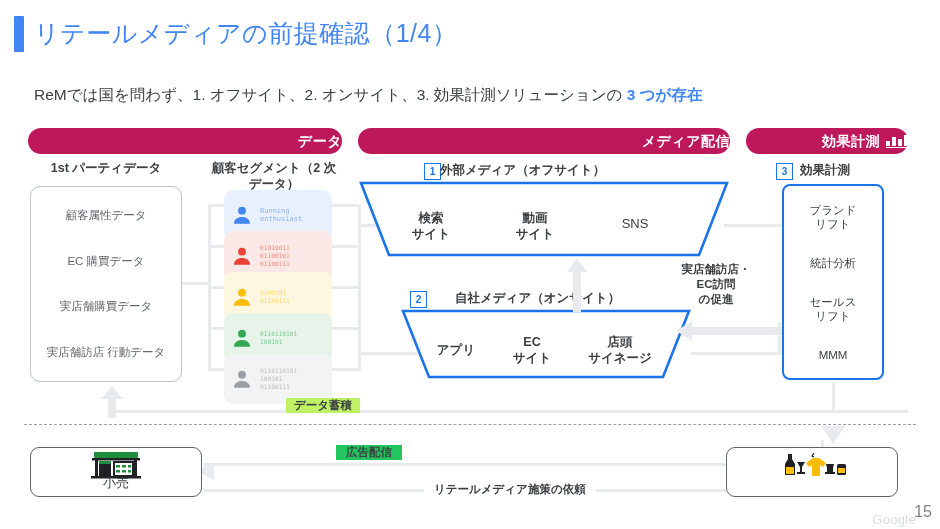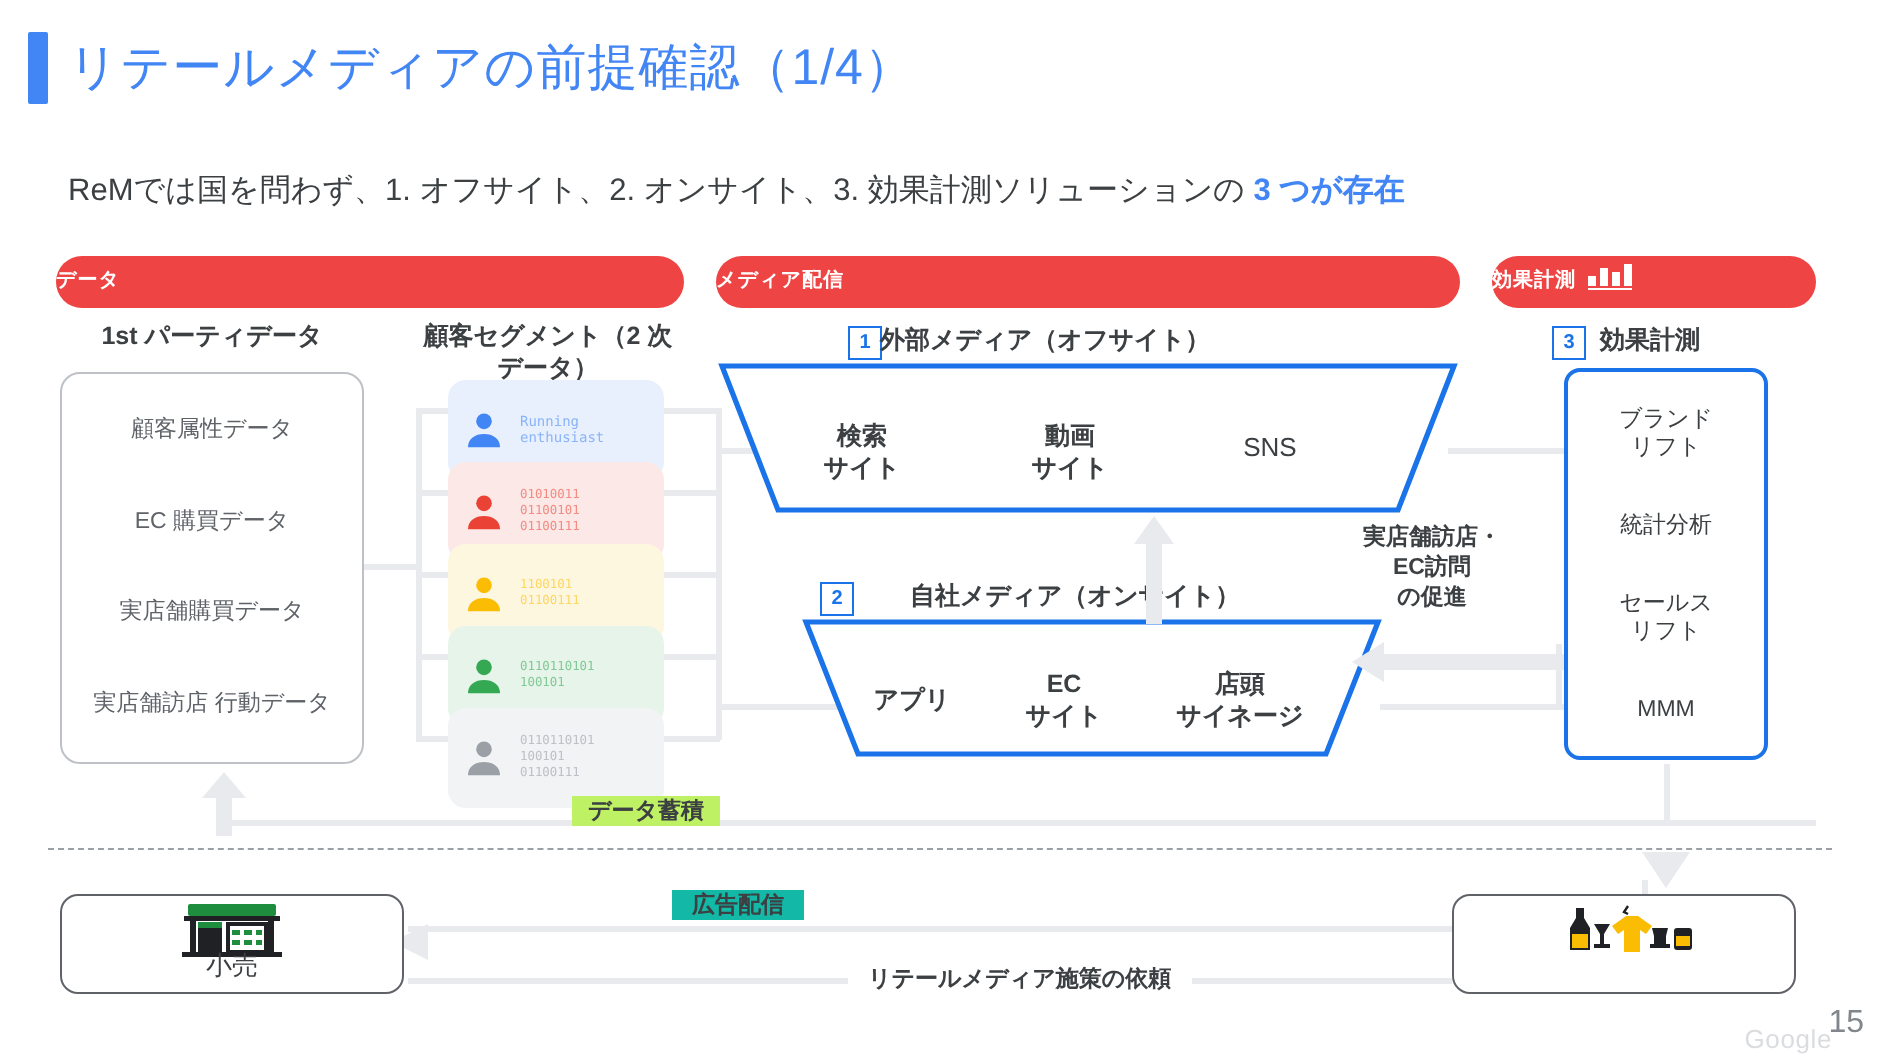--- a/index.html
+++ b/index.html
@@ -40,27 +40,27 @@
     white-space: nowrap;
   }
   #subtitle .hl {
     color: #4285f4;
     font-weight: bold;
   }
 
   
   .section-pill {
     position: absolute;
-    background: #ef4444;
+    background: #be185d;
     color: #ffffff;
     border-radius: 16px;
     height: 26px;
     line-height: 26px;
-    text-align: left;
-    font-size: 10px;
+    text-align: right;
+    font-size: 14px;
     font-weight: bold;
     letter-spacing: 0.5px;
   }
   #pill-data { left: 28px; top: 128px; width: 314px; }
   #pill-media { left: 358px; top: 128px; width: 372px; }
   #pill-measure { left: 746px; top: 128px; width: 162px; }
   .pill-chart-icon {
     display: inline-block;
     vertical-align: -2px;
     margin-left: 6px;
@@ -392,21 +392,21 @@
 <div class="line v" style="left:832px; top:382px; width:3px; height:30px;"></div>
 <div class="flow-label" id="label-data-accum" style="background:#bef264; padding:0 8px;">データ蓄積</div>
 
 <div id="divider"></div>
 
 <div class="line h" style="left:204px; top:463px; width:620px;"></div>
 <div class="line v" style="left:821px; top:440px; width:3px; height:25px;"></div>
 <svg style="position:absolute; left:196px; top:461px;" width="20" height="20" viewBox="0 0 20 20">
   <polygon points="0,10 18,1 18,19" fill="#e8eaed"></polygon>
 </svg>
-<div class="flow-label" id="label-ad-deliver" style="background:#14b8a6; padding:0 10px;">広告配信</div>
+<div class="flow-label" id="label-ad-deliver" style="background:#22c55e; padding:0 10px;">広告配信</div>
 
 <div class="line h" style="left:204px; top:489px; width:522px;"></div>
 <div class="flow-label" id="label-request" style="background:#ffffff; padding:0 10px;">リテールメディア施策の依頼</div>
 
 <svg style="position:absolute; left:820px; top:424px;" width="26" height="22" viewBox="0 0 26 22">
   <polygon points="13,20 1,2 25,2" fill="#e8eaed"></polygon>
 </svg>
 
 <div class="entity-box" id="retail-box">
   <svg width="60" height="30" viewBox="0 0 60 30" style="margin-top:2px;">

